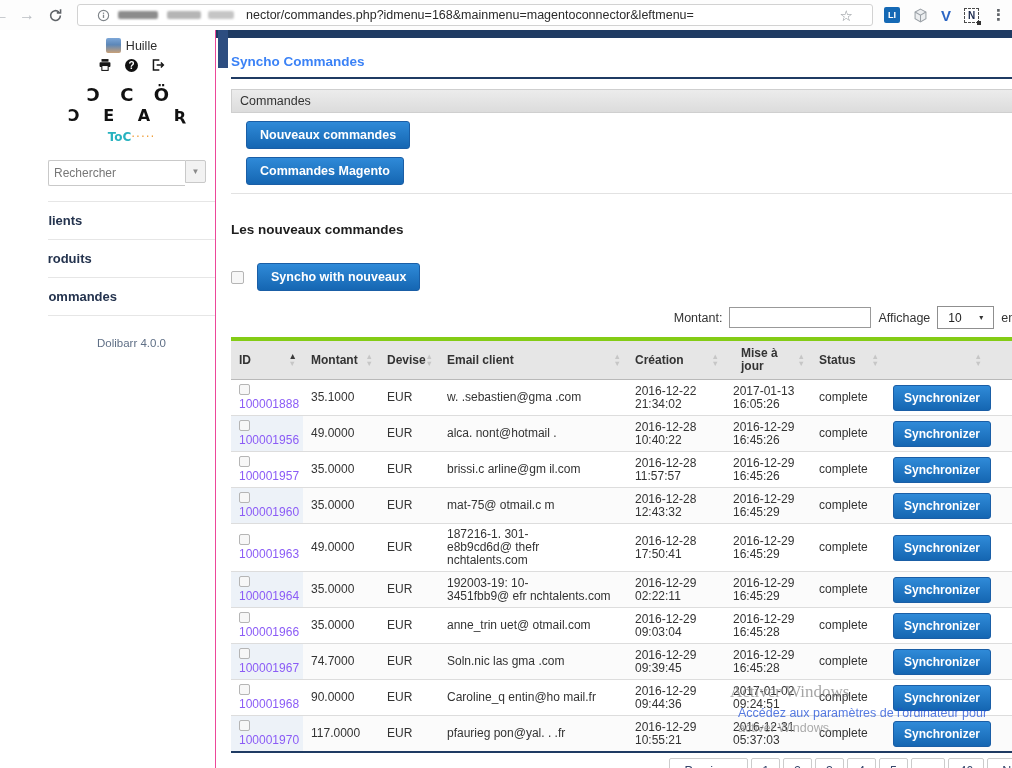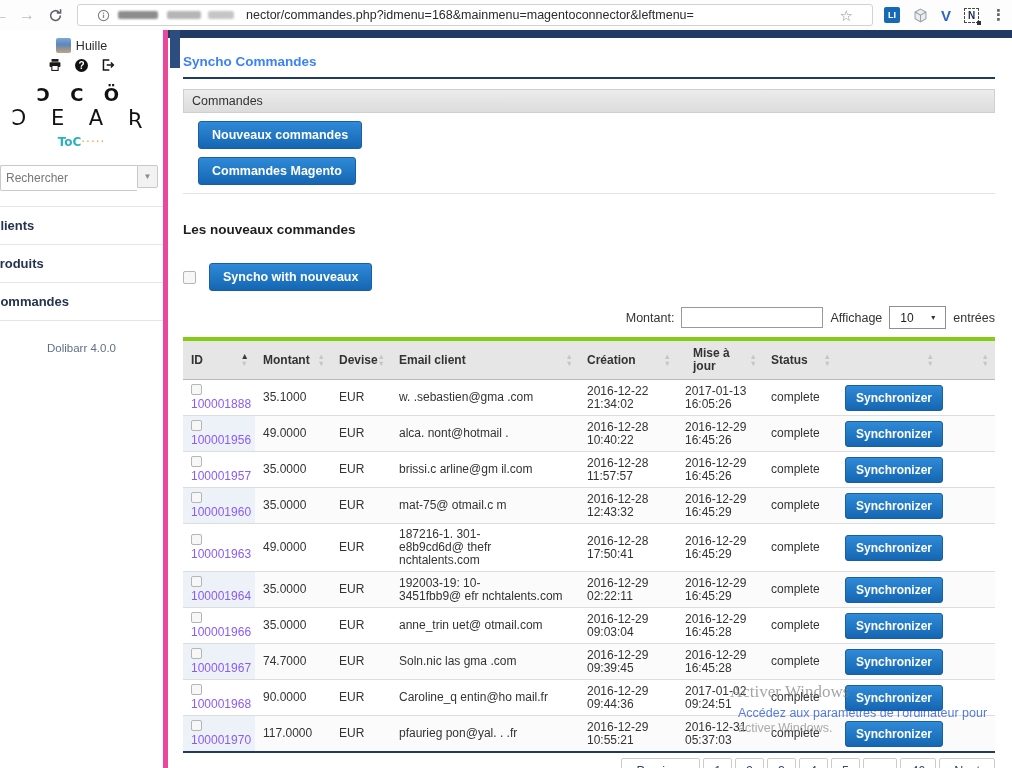--- a/index.html
+++ b/index.html
@@ -33,31 +33,31 @@
   .ext-v { color:#2c66c4; font-weight:bold; font-size:15px; line-height:1; }
   .ext-n { width:15px; height:15px; border:1px dashed #4a4a4a; background:#fff; color:#1d2b4e;
     font-size:10px; font-weight:bold; display:flex; align-items:center; justify-content:center; position:relative; }
   .ext-n::after { content:""; position:absolute; right:-3px; bottom:-3px; width:4px; height:4px; background:#333; }
   .menu-dots { color:#5f6368; font-size:15px; margin-left:12px; margin-right:6px; font-weight:bold; }
 
   
   .page { position:relative; height:738px; display:flex; background:#fff; }
 
   
-  .sidebar { flex:0 0 168px; width:168px; border-right:5px solid #ec4899; overflow:hidden; background:#fff; }
+  .sidebar { flex:0 0 168px; width:168px; border-right:1px solid #ec4899; overflow:hidden; background:#fff;margin-left:48px; }
   .userline { display:flex; justify-content:center; align-items:center; gap:5px; margin-top:8px;
     font-size:12.5px; color:#2e2e2e; }
   .avatar { width:15px; height:15px; border-radius:2px;
     background:linear-gradient(180deg,#7da7d8 0%,#5c87b8 45%,#c9a178 100%); }
   .tools { display:flex; justify-content:center; align-items:center; gap:13px; margin-top:5px; }
   .help-badge { width:13px; height:13px; border-radius:50%; background:#111; color:#fff;
     font-size:10px; font-weight:bold; display:flex; align-items:center; justify-content:center; }
   .logo { margin-top:12px; text-align:center; color:#111; font-family:"DejaVu Sans",sans-serif; }
   .logo-l1 { font-size:18px; font-weight:bold; letter-spacing:7px; }
-  .logo-l2 { font-size:21px; font-weight:normal; letter-spacing:9px; margin-top:1px; }
+  .logo-l2 { font-size:16px; font-weight:bold; letter-spacing:9px; margin-top:1px; }
   .logo-l3 { font-size:12px; margin-top:5px; }
   .logo-teal { color:#27b2bf; font-weight:bold; }
   .logo-tail { color:#f0a03c; letter-spacing:1px; }
   .searchrow { margin-top:16px; display:flex; }
   .search-input { width:137px; height:23px; border:1px solid #c9c9c9; border-right:none;
     font-size:12px; padding:12px 5px; color:#444; border-radius:2px 0 0 2px; font-family:inherit; }
   .search-input::placeholder { color:#777; }
   .search-caret { width:21px; height:23px; border:1px solid #c9c9c9; background:#f2f2f2;
     color:#8a8a8a; font-size:8px; border-radius:0 2px 2px 0; padding:0; }
   .side-menu { margin-top:15px; }

